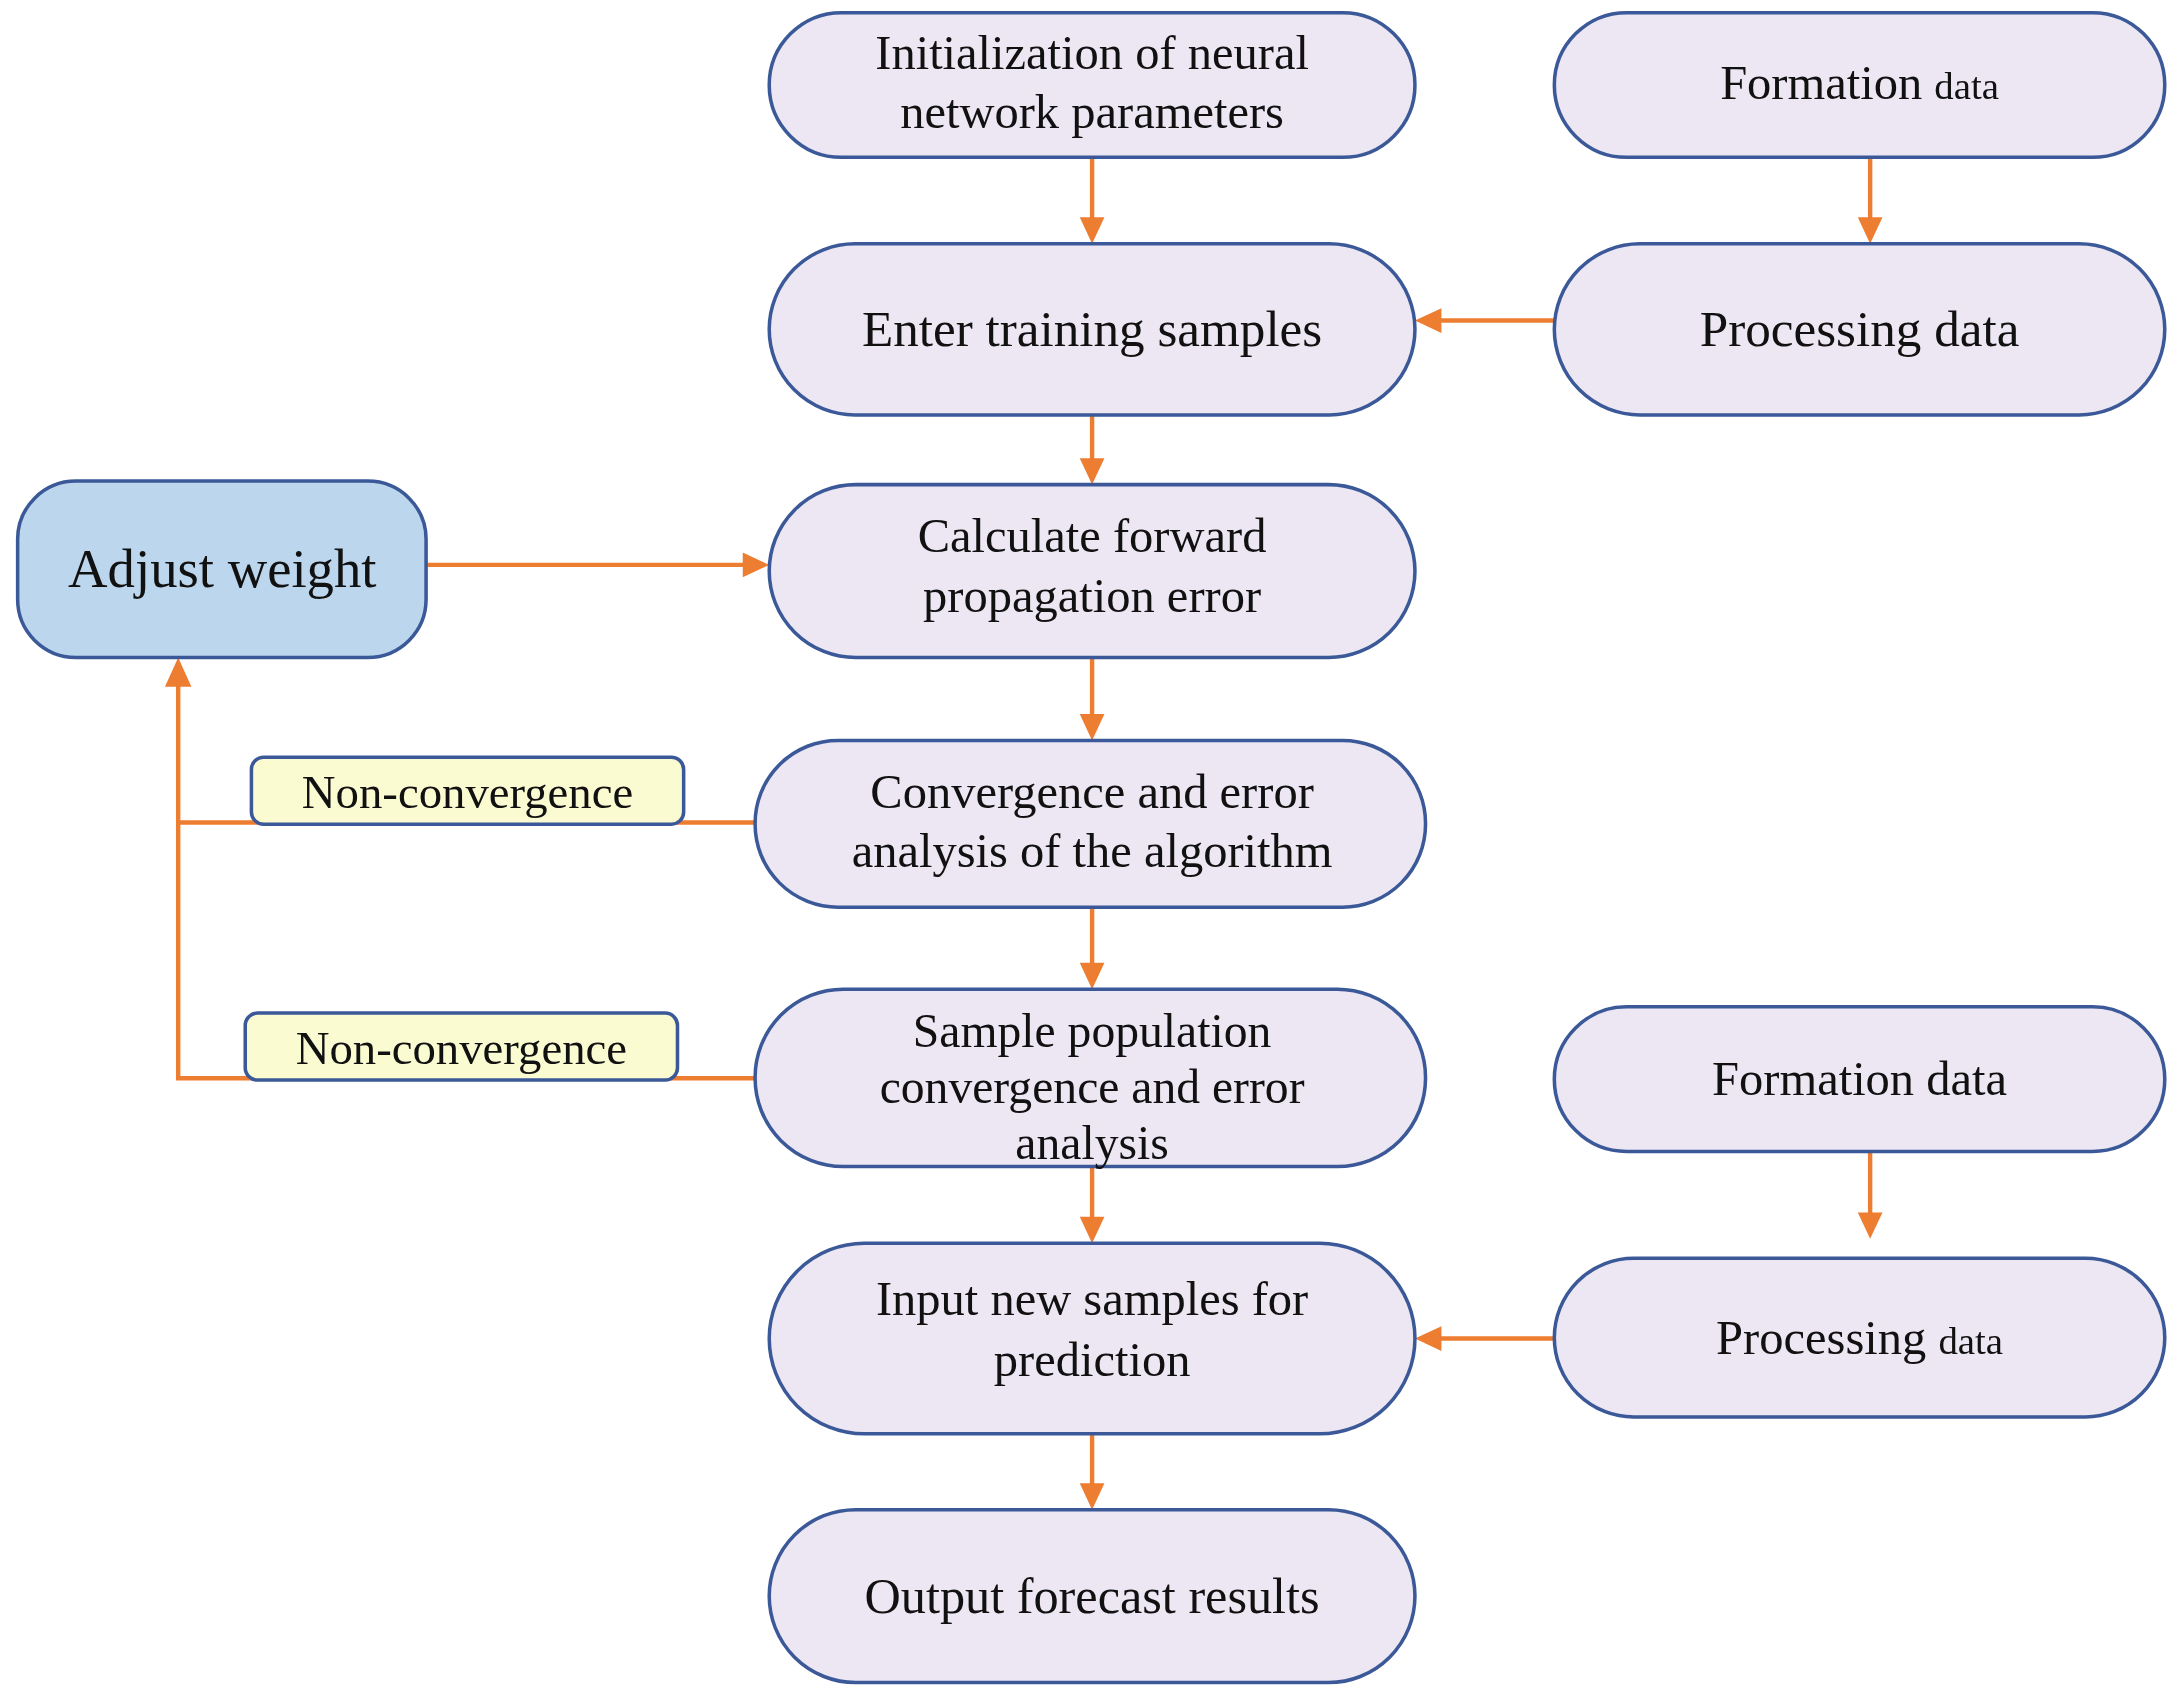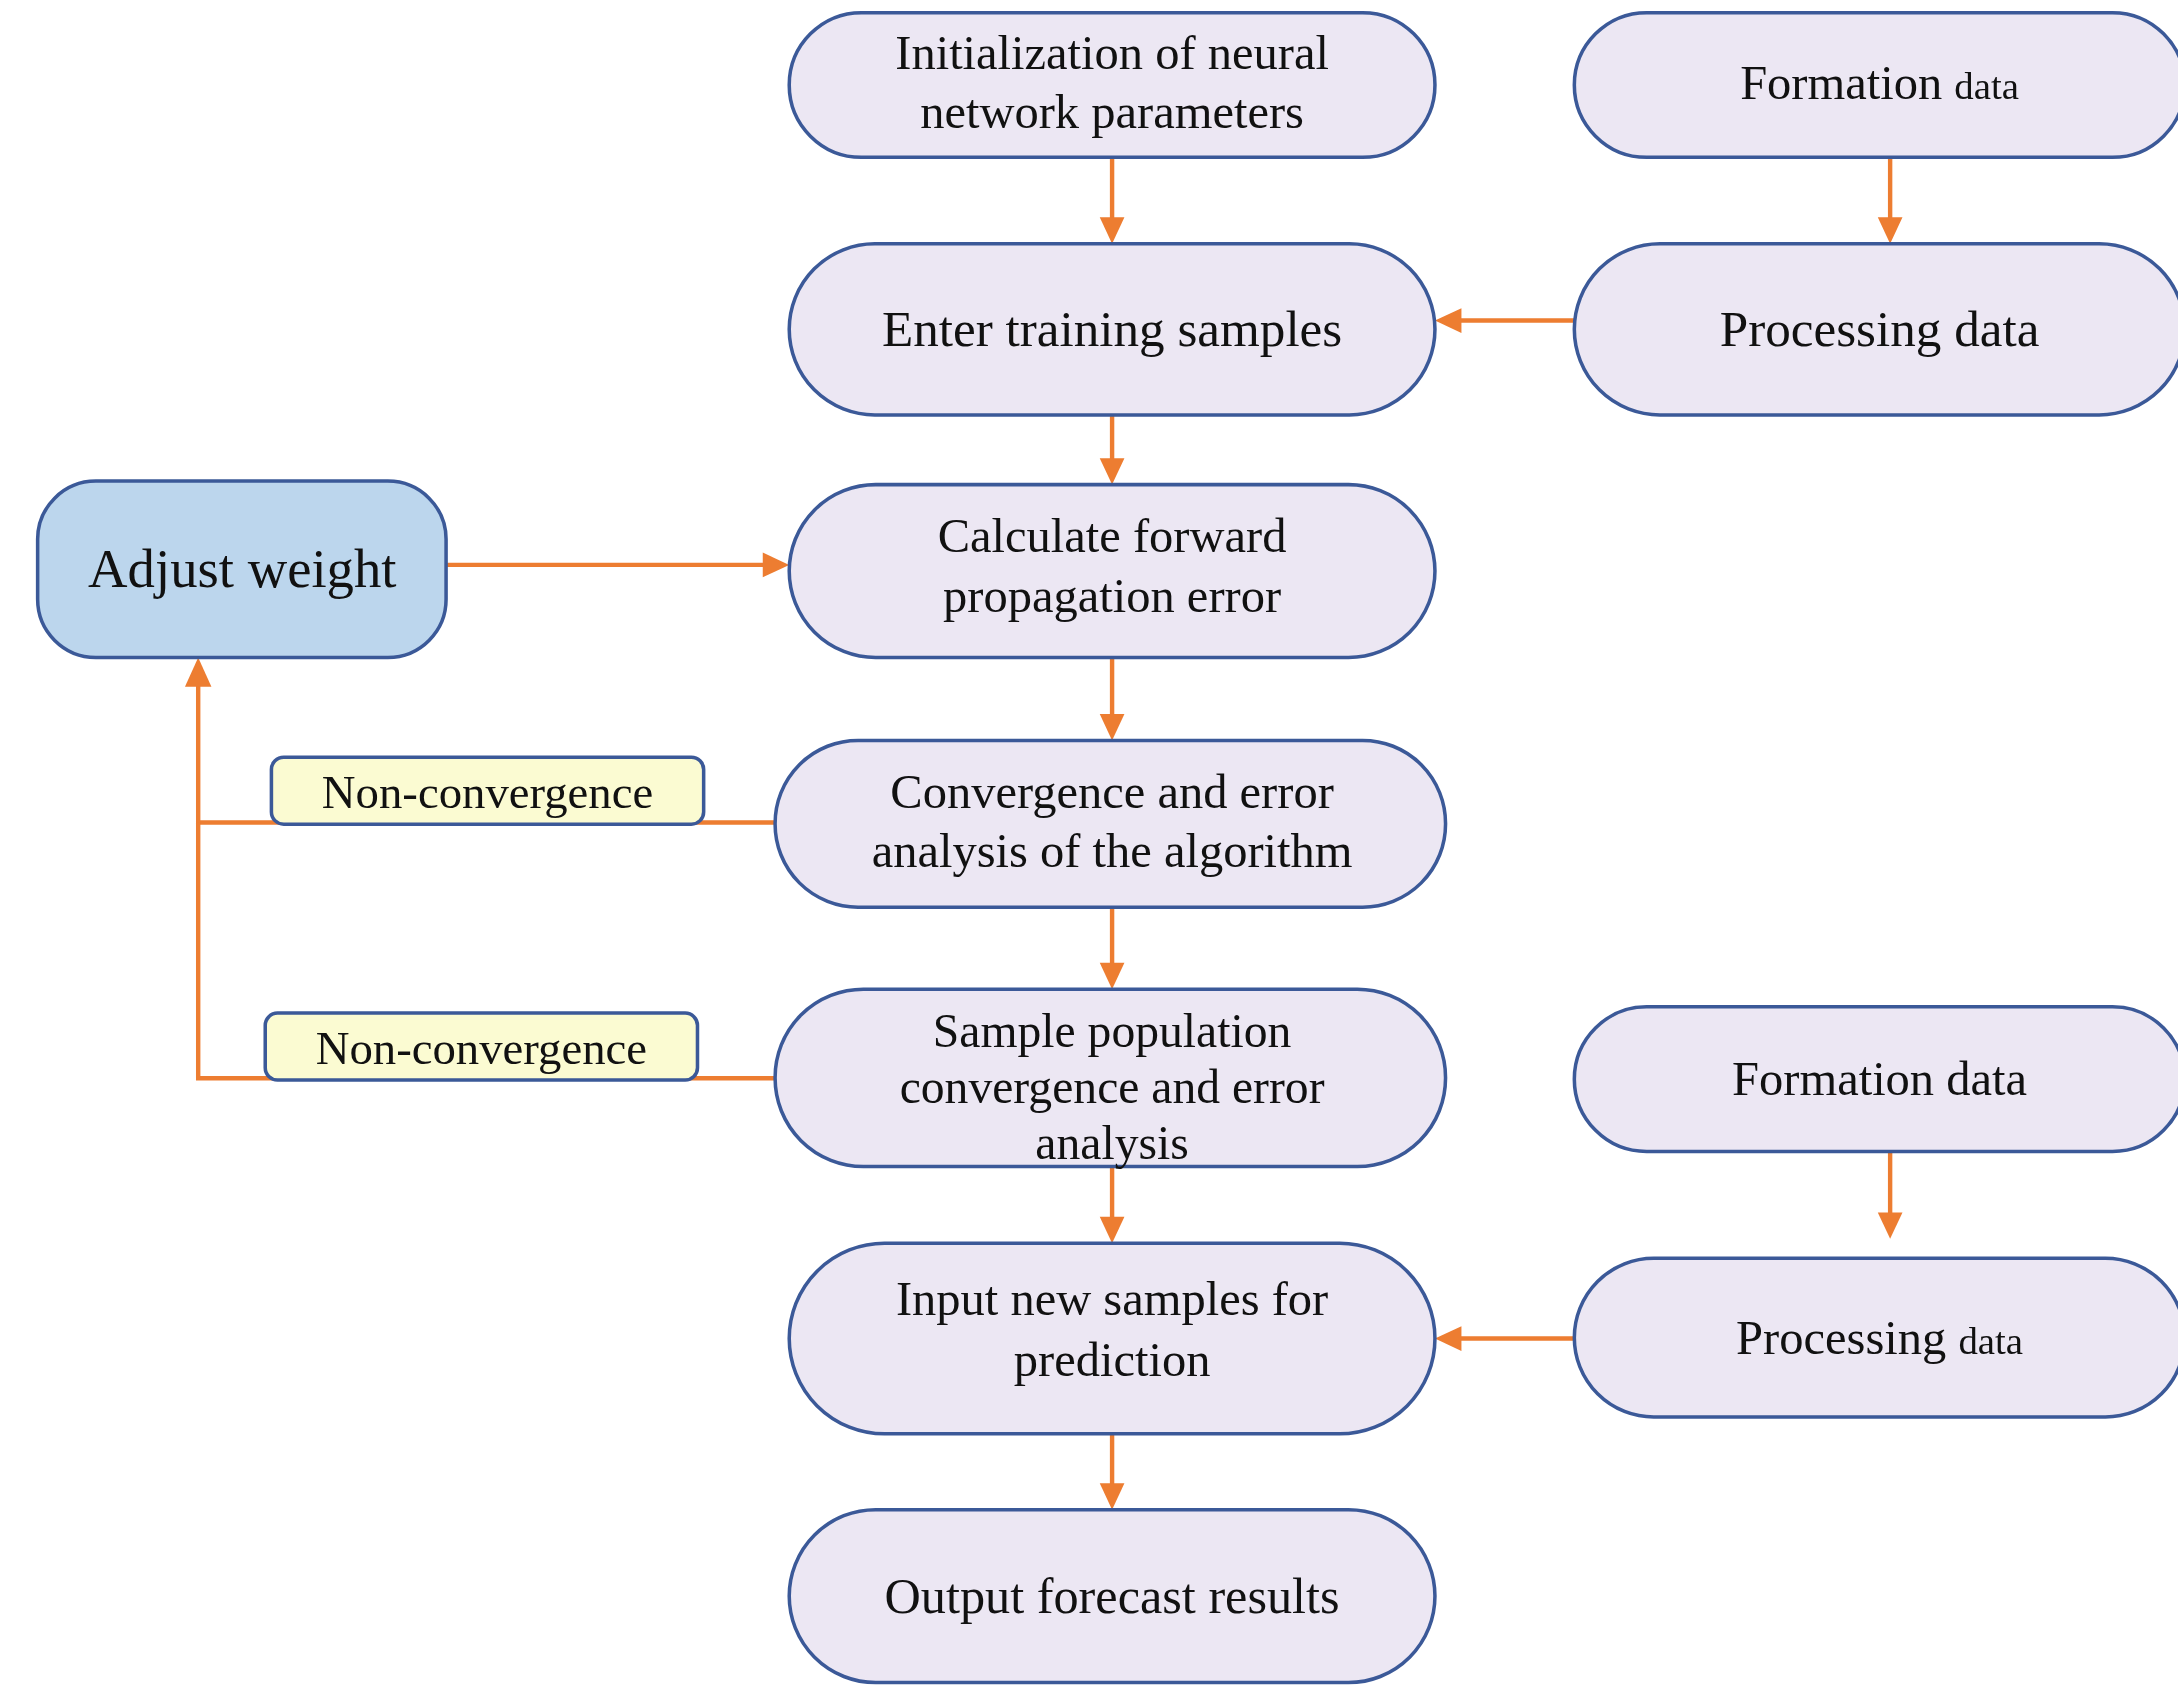--- a/index.html
+++ b/index.html
@@ -1,17 +1,17 @@
 <!DOCTYPE html>
 <html style="font-size:14px"><head>
 <meta charset="utf-8">
 <style>
   html,body{margin:0;padding:0;background:#ffffff;}
   body{width:2178px;height:1697px;overflow:hidden;font-family:"Liberation Serif","DejaVu Serif",serif;}
-  #stage{position:relative;width:1730px;height:1697px;background:#fff;margin-left:20px;}
+  #stage{position:relative;width:1730px;height:1697px;background:#fff;}
   svg#flow{position:absolute;left:0;top:0;width:2178px;height:1697px;display:block;}
   .nodeText{font-family:"Liberation Serif","DejaVu Serif",serif;fill:#111111;text-anchor:middle;}
   .pill{stroke:#3b5998;stroke-width:4;}
   .pill-default{fill:#ece7f3;}
   .pill-accent{fill:#bcd6ed;}
   .labelbox{fill:#fbfbd2;stroke:#3b5998;stroke-width:4;}
   .edge{stroke:#ed7d31;stroke-width:5;fill:none;}
   .edgehead{fill:#ed7d31;}
 </style>
 </head>

